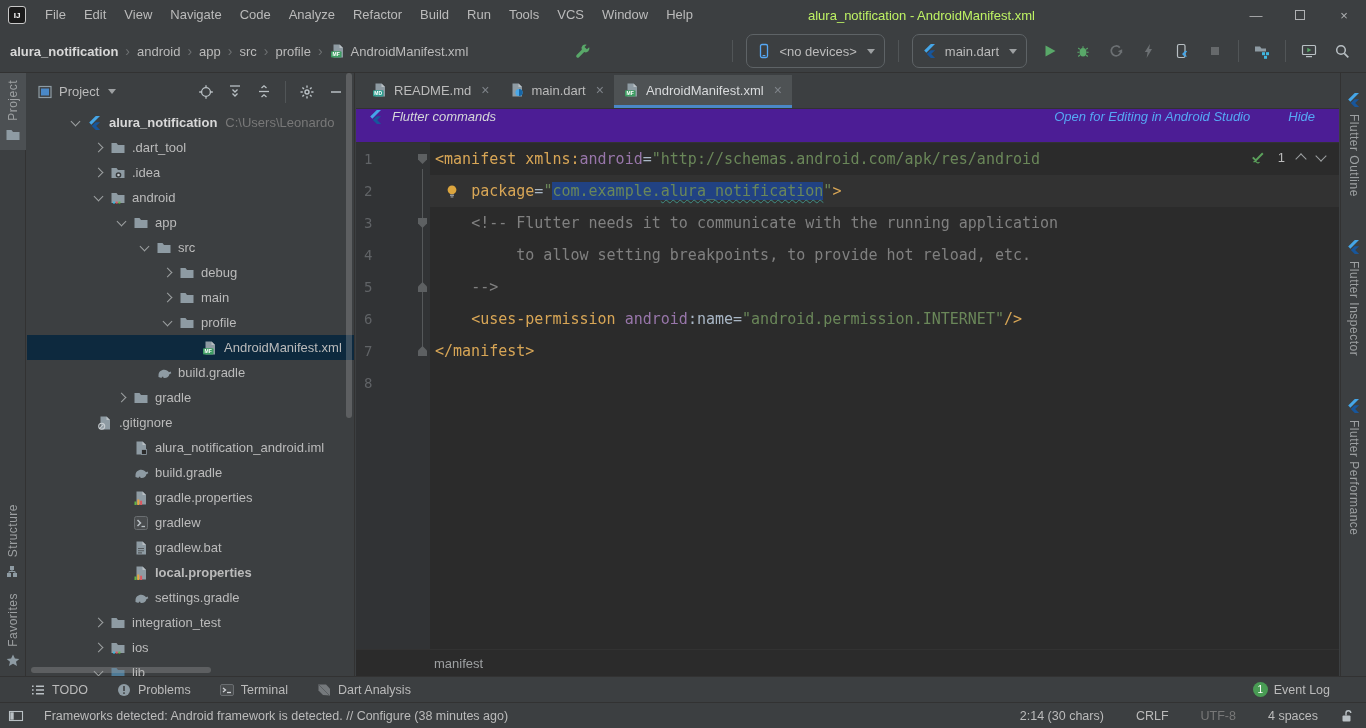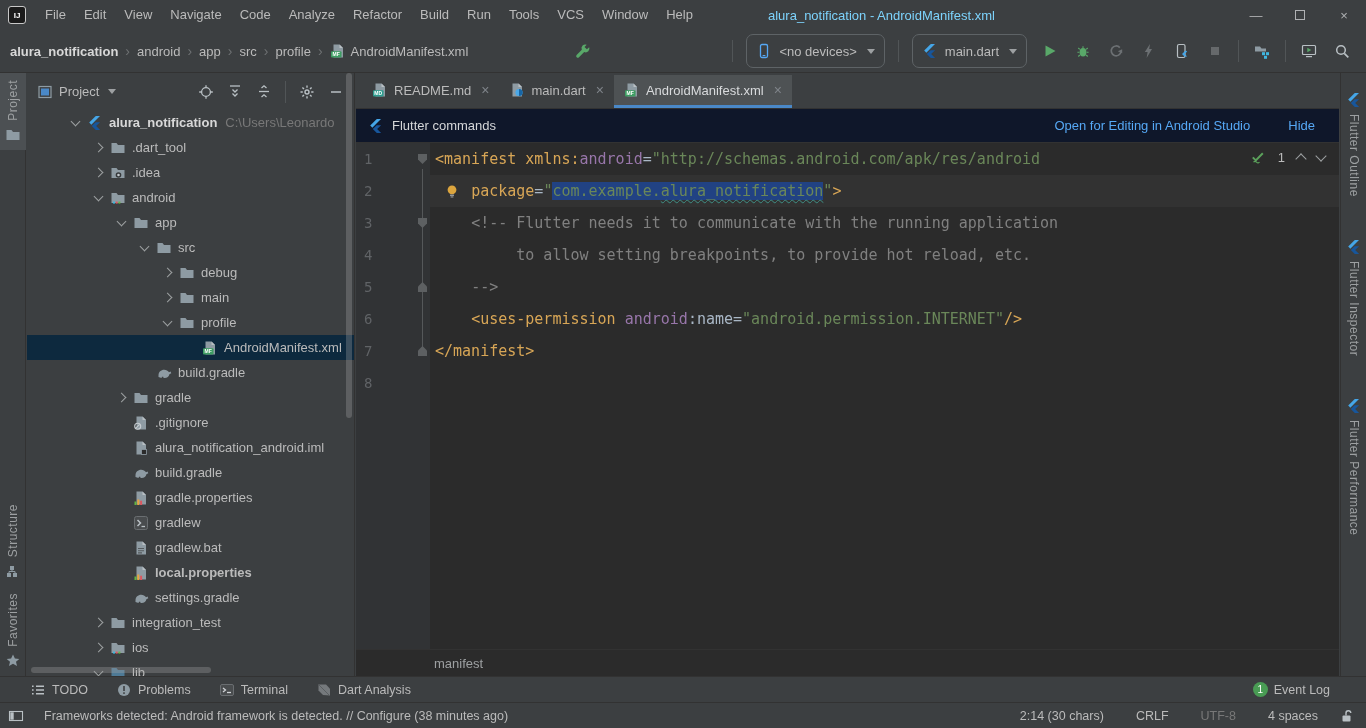--- a/index.html
+++ b/index.html
@@ -10,21 +10,21 @@
     font-family:"Liberation Sans", sans-serif; font-size:13px;
     -webkit-font-smoothing:antialiased;
   }
   svg { display:block; }
   .ic { display:inline-flex; width:16px; height:16px; flex:none; align-items:center; justify-content:center; }
 
   
   #titlebar { position:absolute; top:0; left:0; right:0; height:30px; display:flex; align-items:center; padding-left:8px; background:#3c3f41; }
   #app-logo { width:18px; height:18px; border-radius:3px; background:#1b1b1b; border:1px solid #c8c8c8; color:#fff; font-size:8px; font-weight:bold; display:flex; align-items:center; justify-content:center; margin-right:10px; }
   .menu-item { padding:0 9px; height:30px; line-height:30px; color:#bbbbbb; cursor:default; }
-  #window-title { position:absolute; left:768px; color:#7dd3fc; }
+  #window-title { position:absolute; left:808px; color:#bef264; }
   #win-controls { margin-left:auto; display:flex; }
   .win-btn { width:44px; height:30px; display:flex; align-items:center; justify-content:center; color:#afb1b3; font-size:13px; }
   .win-max { width:10px; height:10px; border:1px solid #afb1b3; }
 
   
   #toolbar { position:absolute; top:30px; left:0; right:0; height:43px; display:flex; align-items:center; padding:0 10px; border-bottom:1px solid #323232; background:#3c3f41; }
   .crumb { color:#bbbbbb; }
   .crumb.root { font-weight:bold; color:#d8d8d8; }
   .crumb-sep { color:#6e7173; margin:0 7px; font-size:14px; }
   .crumb-file { display:flex; align-items:center; gap:5px; color:#bbbbbb; }
@@ -62,21 +62,21 @@
   .tsuffix { margin-left:8px; color:#787878; }
   .vscroll { position:absolute; right:2px; top:0; width:6px; height:345px; background:rgba(166,166,166,.32); border-radius:3px; }
   .hscroll { position:absolute; left:4px; bottom:3px; height:6px; width:180px; background:rgba(166,166,166,.32); border-radius:3px; }
 
   
   #editor-col { position:absolute; left:356px; right:27px; top:73px; bottom:52px; background:#2b2b2b; display:flex; flex-direction:column; }
   #tabbar { height:36px; background:#3c3f41; display:flex; align-items:flex-end; border-bottom:1px solid #323232; padding-left:6px; flex:none; }
   .tab { height:33px; display:flex; align-items:center; gap:6px; padding:0 10px; color:#bbbbbb; border-bottom:3px solid transparent; }
   .tab.active { background:#4e5254; color:#d8dadc; border-bottom:3px solid #4a88c7; }
   .tab .close { color:#7f848a; font-size:14px; margin-left:4px; }
-  #banner { height:34px; background:#0f172a; border-bottom:1px solid #323232; display:flex; align-items:center; gap:8px; padding:0 24px 0 12px; flex:none; }
+  #banner { height:34px; background:#4c1d95; border-bottom:1px solid #323232; display:flex; align-items:flex-start; gap:8px; padding:0 24px 0 12px; flex:none;font-style:italic; }
   #banner .title { color:#d5d7d9; }
   #banner .actions { margin-left:auto; display:flex; gap:38px; }
   #banner .link { color:#56a8f5; }
 
   #code-area { flex:1; position:relative; overflow:hidden; }
   #gutter-bg { position:absolute; left:0; top:0; bottom:0; width:74px; background:#313335; }
   #fold-line { position:absolute; left:66px; top:26px; width:1px; height:178px; background:#55585a; }
   .cline { position:relative; height:32px; display:flex; font-family:"DejaVu Sans Mono", monospace; font-size:15px; line-height:32px; }
   .cgutter { width:74px; flex:none; position:relative; color:#606366; font-size:14px; }
   .cgutter .num { position:absolute; left:8px; }
@@ -457,21 +457,21 @@
         <span class="tw">
           <span class="arr collapsed"></span>
         </span>
         <span class="ic">
           <svg width="16" height="16" viewBox="0 0 16 16">
             <path d="M1.5 3h5l1.5 2h6.5v8H1.5z" fill="#8e9ba3"></path>
           </svg>
         </span>
         <span class="tlabel">gradle</span>
       </div>
-      <div class="trow" style="padding-left: 82px;">
+      <div class="trow" style="padding-left: 46px;">
         <span class="tw"></span>
         <span class="ic">
           <svg width="16" height="16" viewBox="0 0 16 16">
             <path d="M3.5 1.5h6L13 5v9.5H3.5z" fill="#8e9ba3"></path>
             <path d="M9.5 1.5V5H13z" fill="#b9c0c4"></path>
             <circle cx="4.7" cy="11.3" r="3" fill="none" stroke="#c7cdd1" stroke-width="1.1"></circle>
             <path d="M2.8 13.2l3.8-3.8" stroke="#c7cdd1" stroke-width="1.1"></path>
           </svg>
         </span>
         <span class="tlabel">.gitignore</span>

